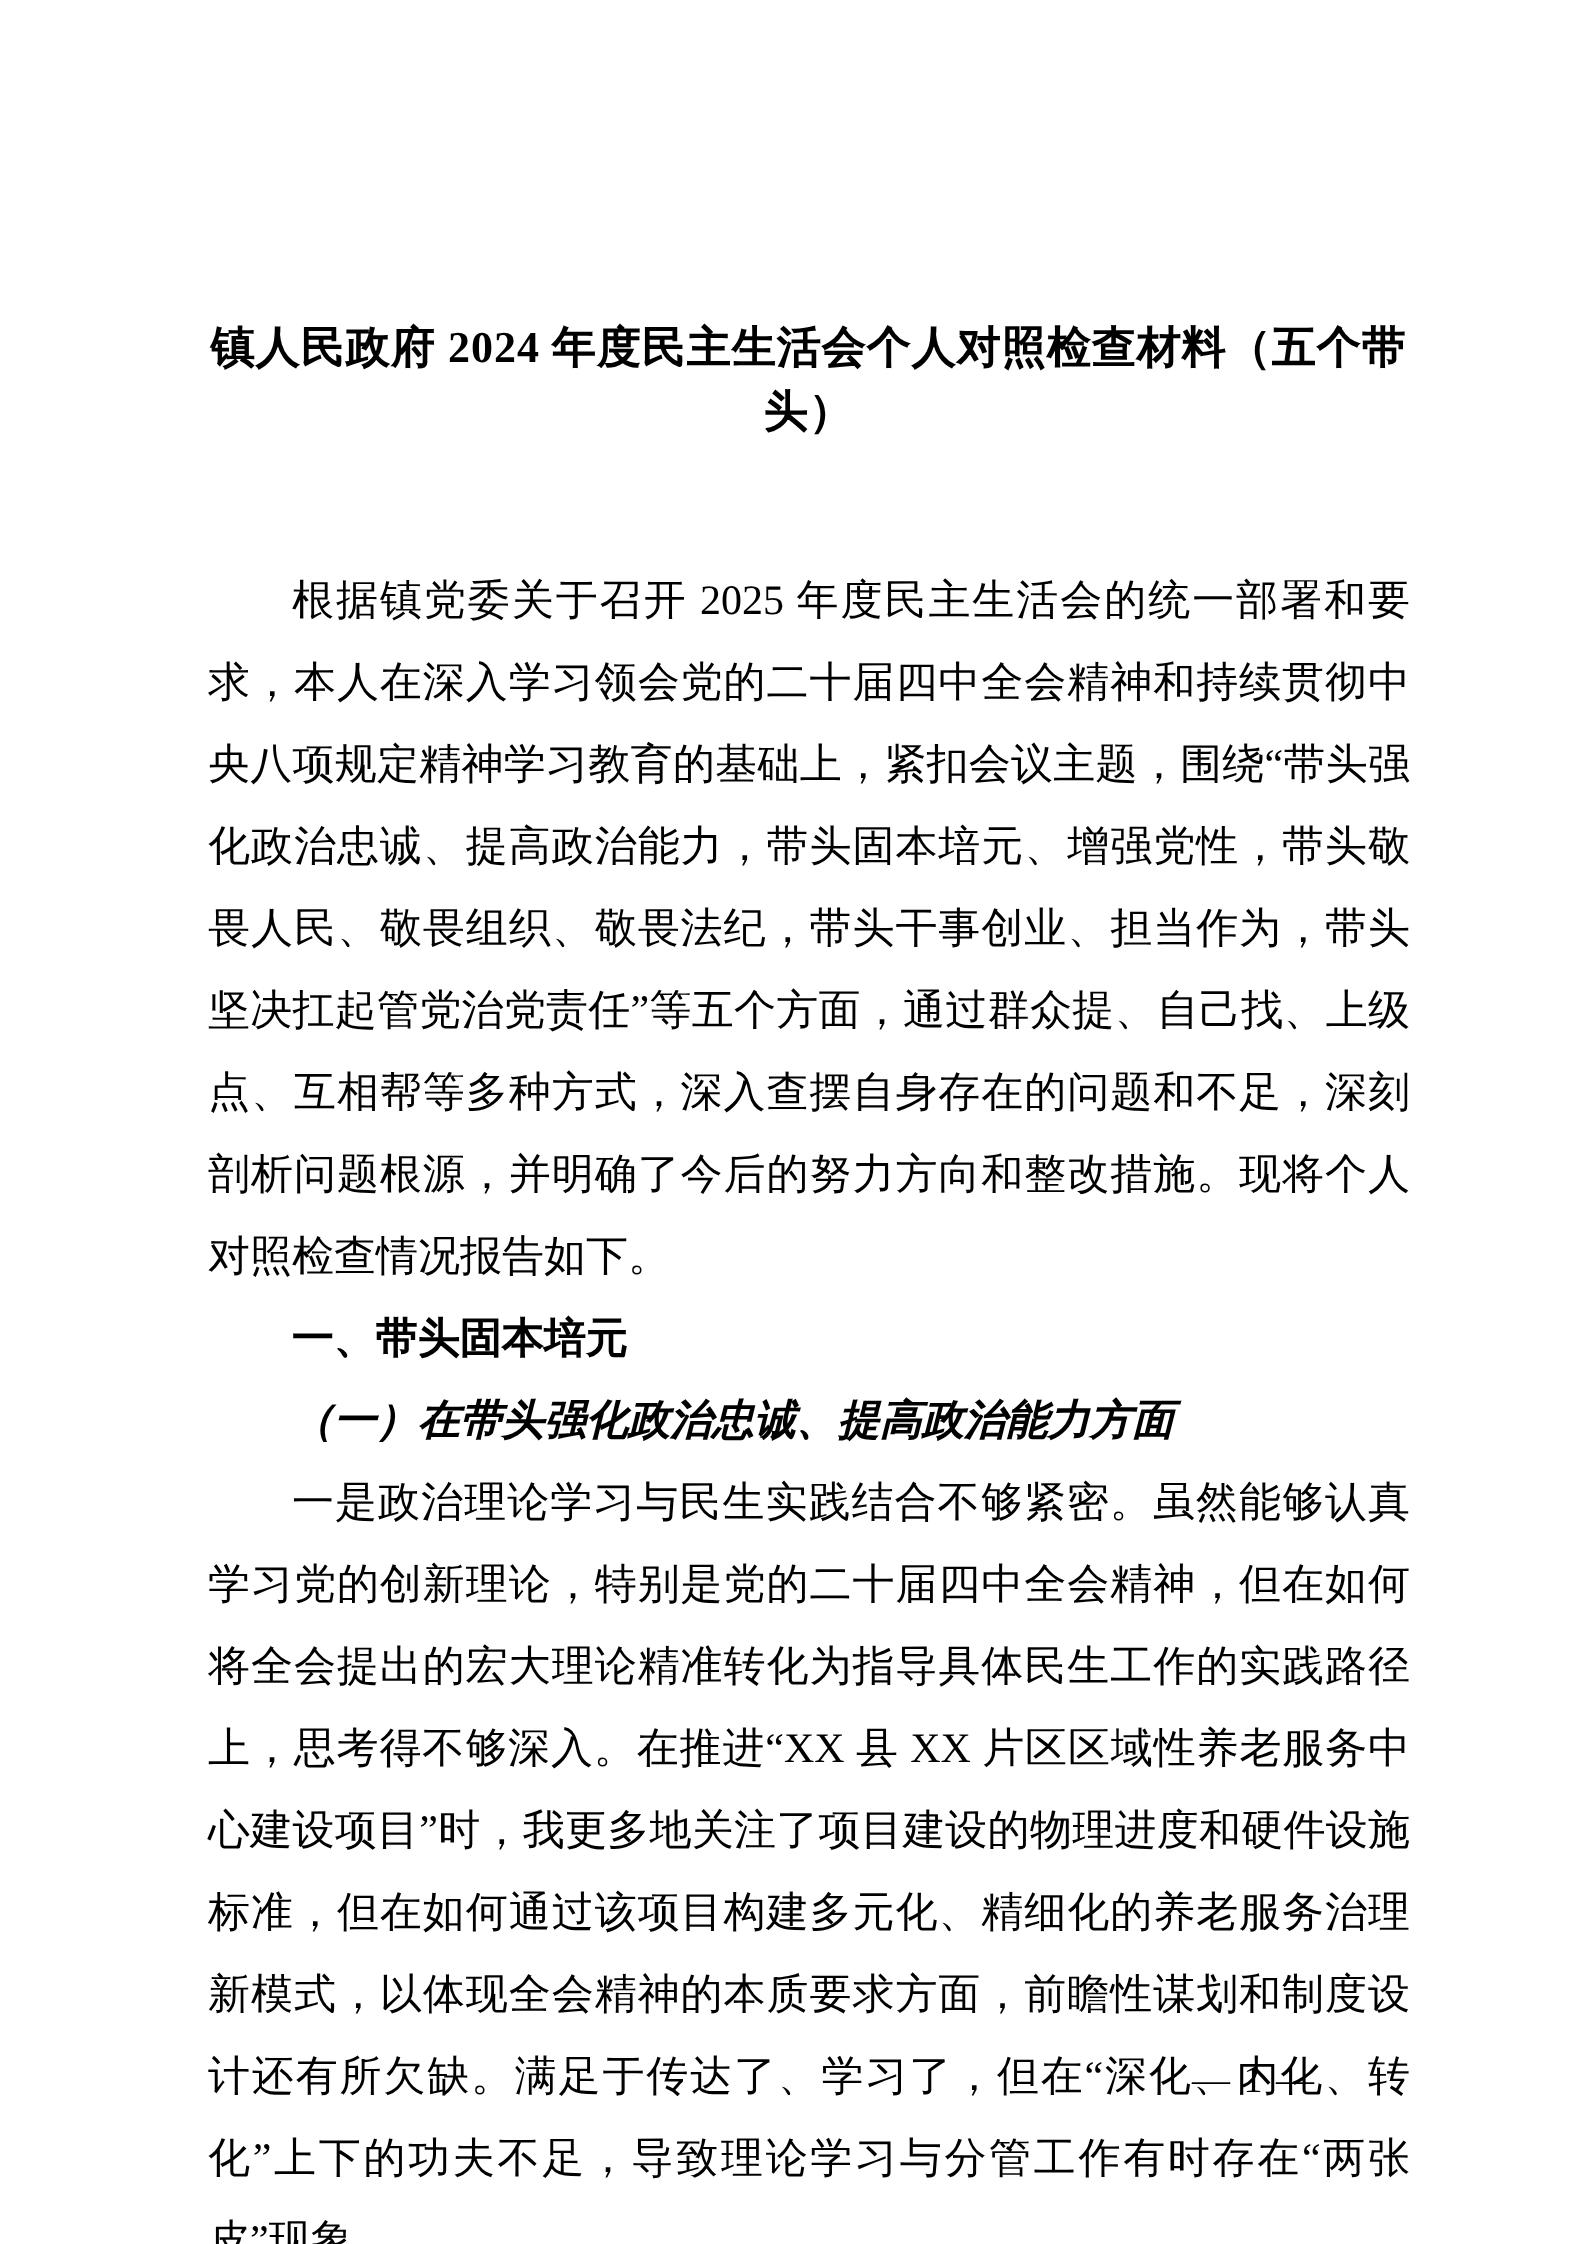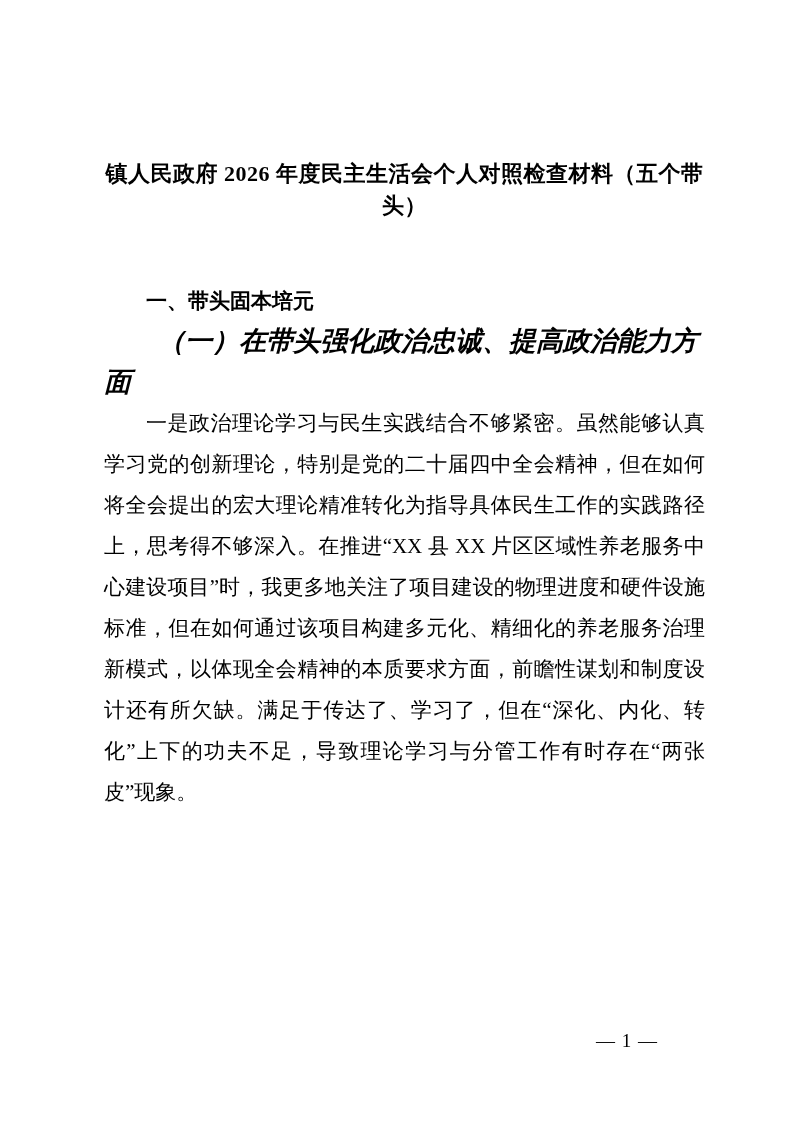--- a/index.html
+++ b/index.html
@@ -37,43 +37,44 @@
     word-break: break-all;
   }
   .section-heading {
     font-size: 21px;
     line-height: 41px;
     text-indent: 2em;
     font-weight: 700;
     font-family: "Liberation Sans", "DejaVu Sans", sans-serif;
   }
   .subsection-heading {
-    font-size: 27px;
+    font-size: 21px;
     line-height: 41px;
     text-indent: 2em;
     font-weight: 700;
     font-style: italic;
     font-family: "Liberation Serif", "DejaVu Serif", serif;
   }
   .page-number {
     position: absolute;
     top: 1030px;
     right: 135px;
     font-size: 19px;
     letter-spacing: 1px;
     font-family: "Liberation Serif", "DejaVu Serif", serif;
   }
 </style>
 </head>
 <body>
 
 <div class="page">
   <div class="content">
-    <h1 class="doc-title">镇人民政府 2026 年度民主生活会个人对照检查材料（五个带头）</h1>
+    <h1 class="doc-title">镇人民政府 2024 年度民主生活会个人对照检查材料（五个带头）</h1>
 
+    <p class="para">根据镇党委关于召开 2025 年度民主生活会的统一部署和要求，本人在深入学习领会党的二十届四中全会精神和持续贯彻中央八项规定精神学习教育的基础上，紧扣会议主题，围绕“带头强化政治忠诚、提高政治能力，带头固本培元、增强党性，带头敬畏人民、敬畏组织、敬畏法纪，带头干事创业、担当作为，带头坚决扛起管党治党责任”等五个方面，通过群众提、自己找、上级点、互相帮等多种方式，深入查摆自身存在的问题和不足，深刻剖析问题根源，并明确了今后的努力方向和整改措施。现将个人对照检查情况报告如下。</p>
 
     <p class="section-heading">一、带头固本培元</p>
 
     <p class="subsection-heading">（一）在带头强化政治忠诚、提高政治能力方面</p>
 
     <p class="para">一是政治理论学习与民生实践结合不够紧密。虽然能够认真学习党的创新理论，特别是党的二十届四中全会精神，但在如何将全会提出的宏大理论精准转化为指导具体民生工作的实践路径上，思考得不够深入。在推进“XX 县 XX 片区区域性养老服务中心建设项目”时，我更多地关注了项目建设的物理进度和硬件设施标准，但在如何通过该项目构建多元化、精细化的养老服务治理新模式，以体现全会精神的本质要求方面，前瞻性谋划和制度设计还有所欠缺。满足于传达了、学习了，但在“深化、内化、转化”上下的功夫不足，导致理论学习与分管工作有时存在“两张皮”现象。</p>
 
   </div>
 
   <div class="page-number">— 1 —</div>

